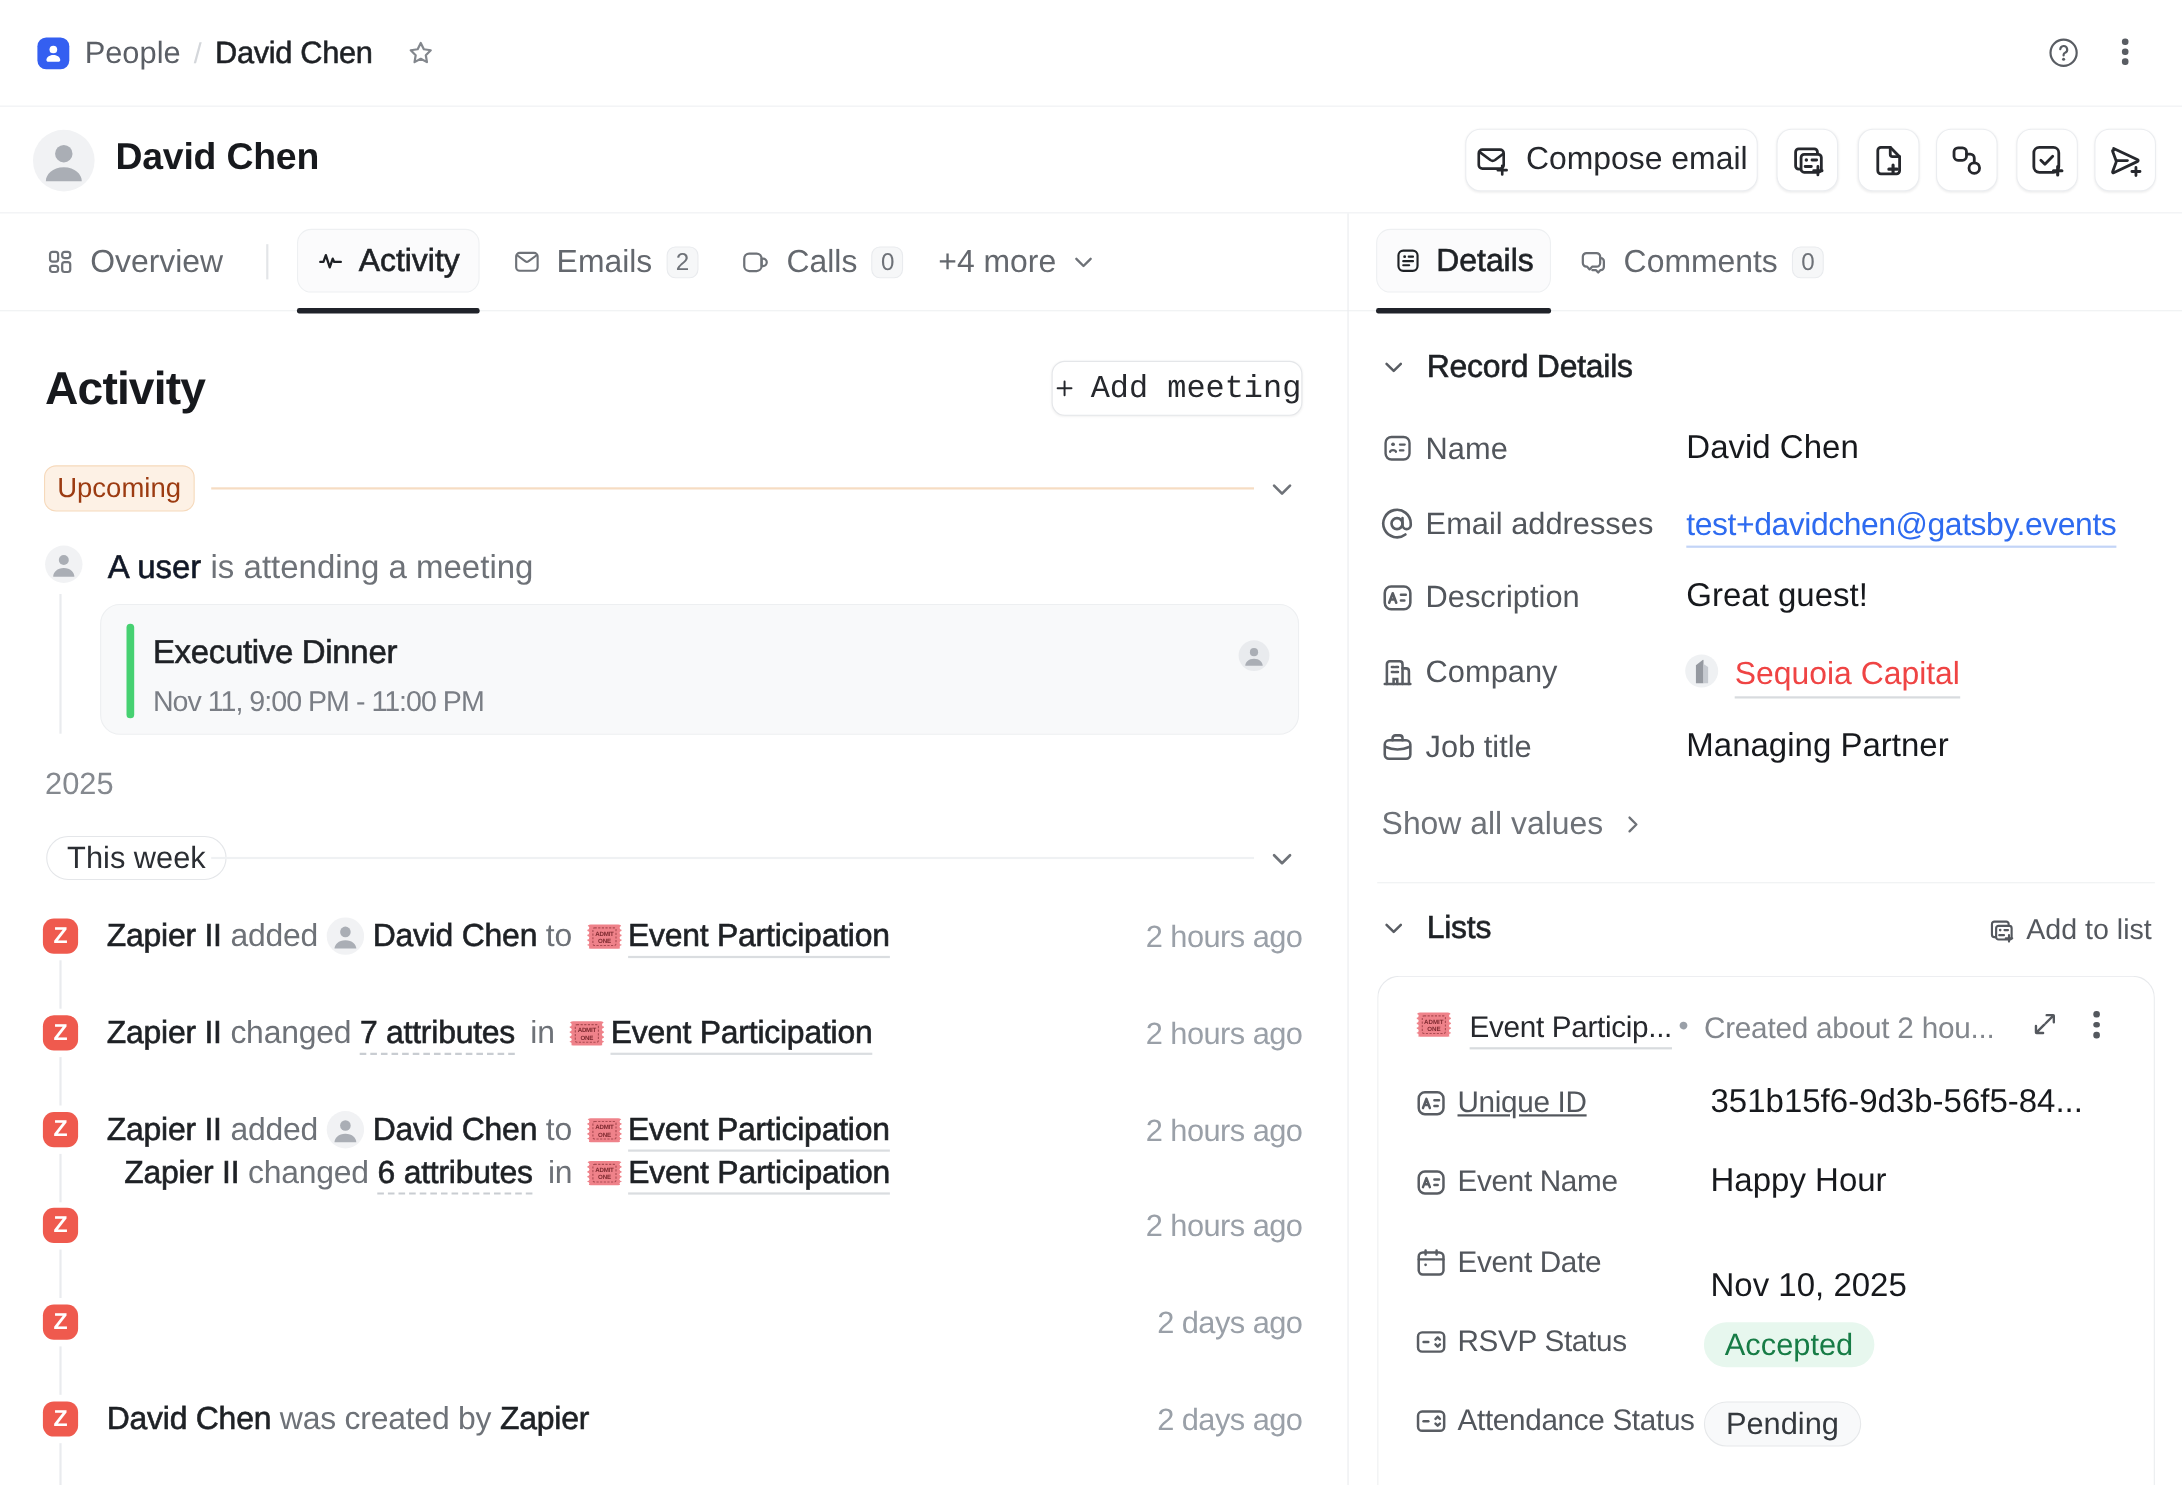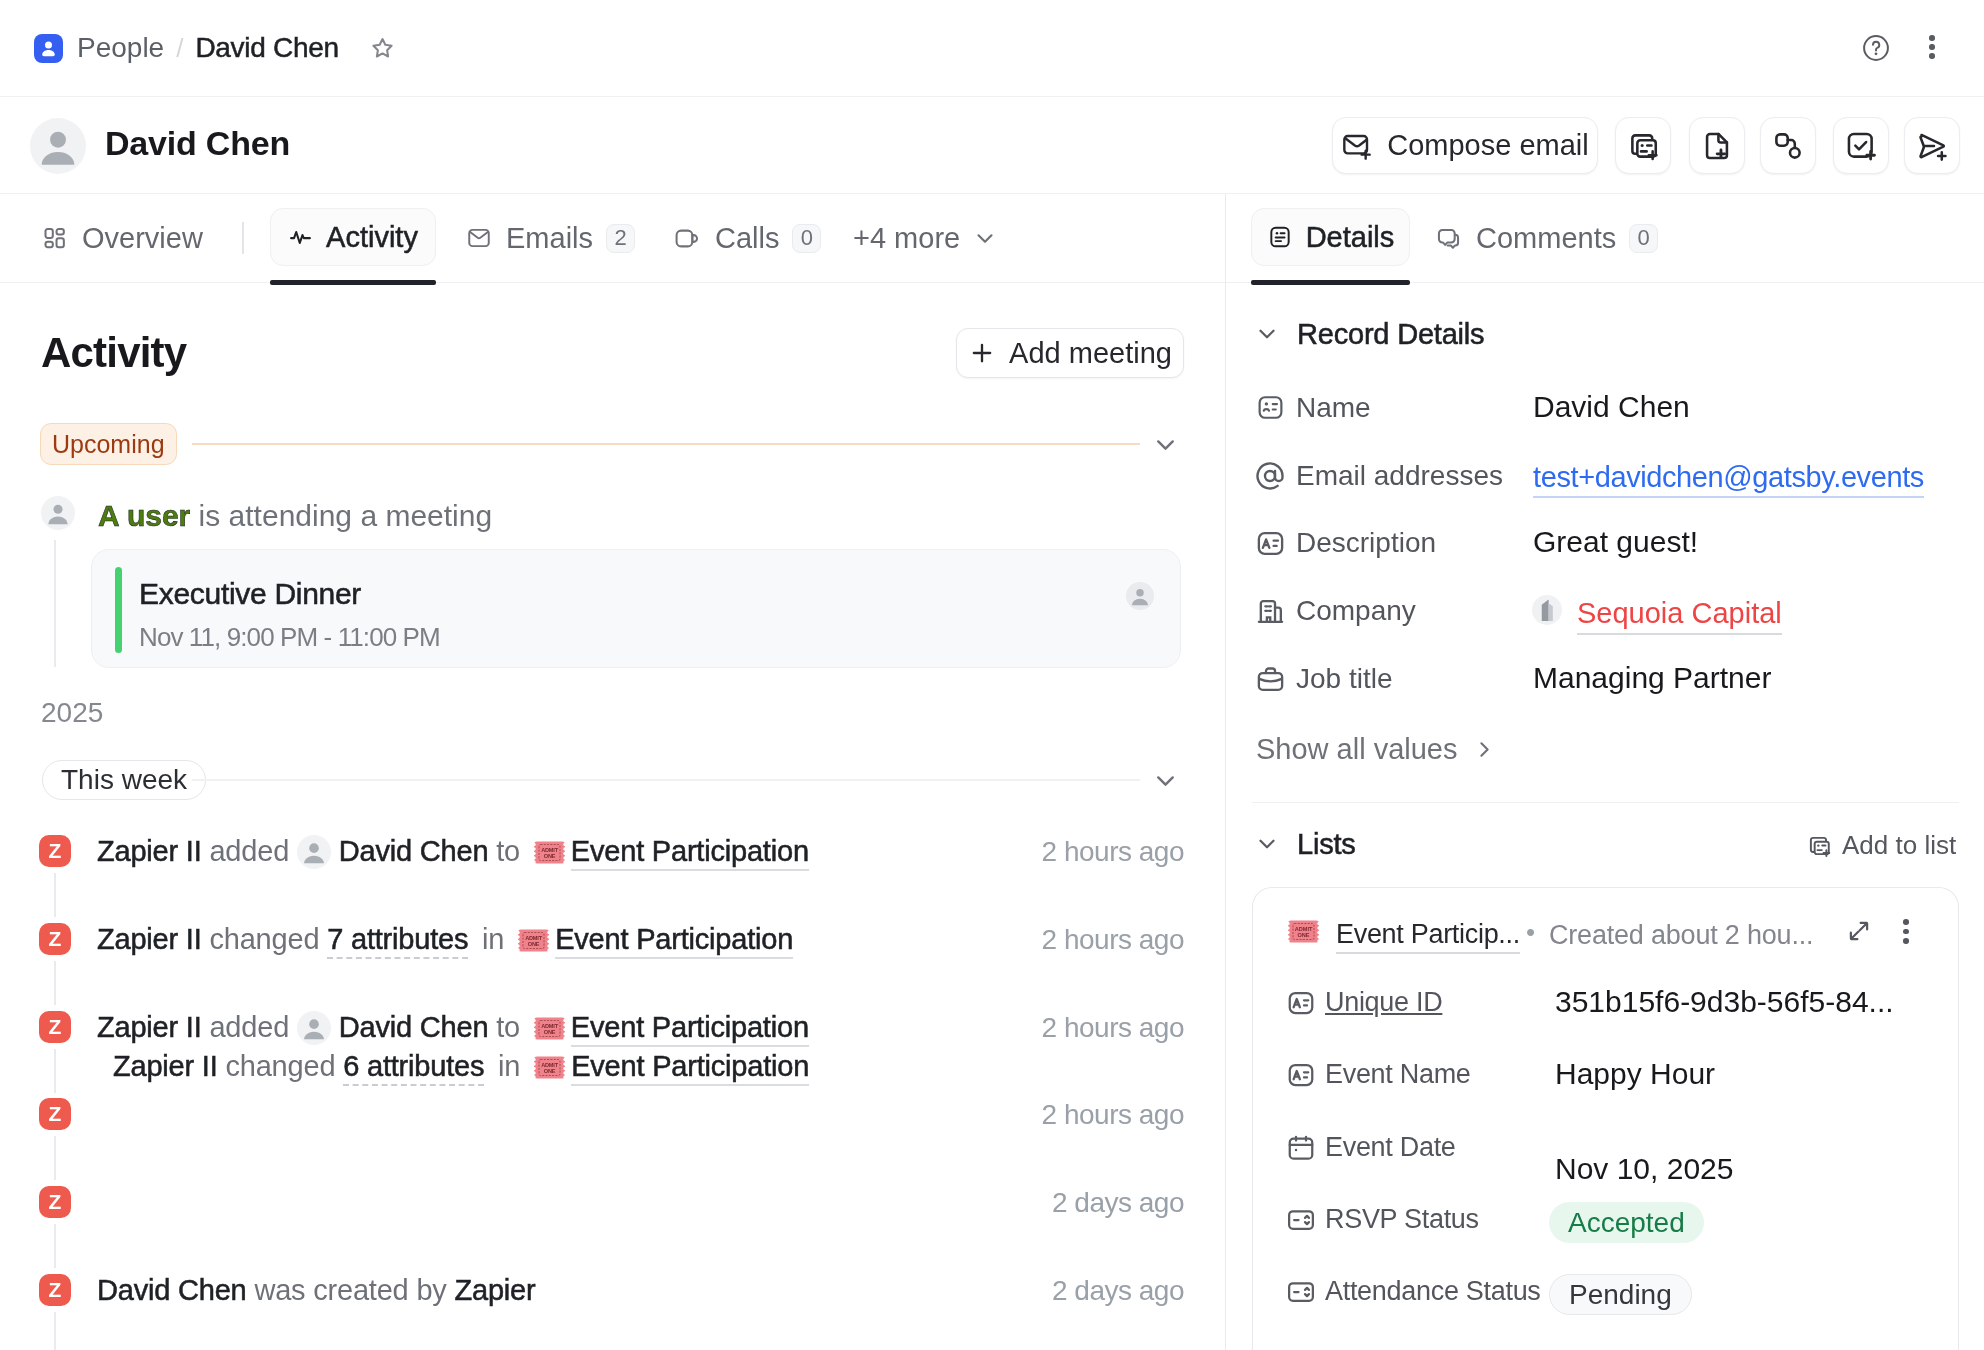--- a/index.html
+++ b/index.html
@@ -35,28 +35,28 @@
 .tab { display:flex; align-items:center; color:#64686e; font-size:29px; }
 .tab .lbl { margin-left:14px; }
 .badge { margin-left:13px; height:29px; min-width:29px; padding:0 6px; background:#f6f7f8; border:1px solid #e9ebee; border-radius:8px; font-size:22px; color:#6e7278; display:flex; align-items:center; justify-content:center; }
 .activepill { position:absolute; display:flex; align-items:center; justify-content:center; background:#fbfbfc; border:1px solid #eef0f2; border-radius:13px; height:58px; }
 .activepill .lbl { font-size:29px; font-weight:400; -webkit-text-stroke:0.55px #1e2125; color:#1e2125; margin-left:13px; }
 .underline-black { position:absolute; height:4px; background:#20232a; border-radius:2px; }
 
 
 h1.activity { position:absolute; left:41px; top:329px; font-size:42px; font-weight:700; color:#17191d; letter-spacing:-0.8px; }
 #addmeeting { position:absolute; left:956px; top:328px; width:228px; height:50px; border:1px solid #e4e6e9; border-radius:12px; background:#fff; box-shadow:0 1px 2px rgba(10,15,20,.05); display:flex; align-items:center; justify-content:center; white-space:nowrap; }
-#addmeeting span { font-size:29px; font-weight:500; color:#26282d; margin-left:13px; }
+#addmeeting span { font-size:29px; font-weight:500; color:#26282d; margin-left:13px;font-family:Liberation Mono, monospace; }
 #upc { position:absolute; left:40px; top:423px; height:42px; padding:0 11px; display:flex; align-items:center; background:#fdf1e5; border:1px solid #f6d9bb; border-radius:11px; color:#9c3b11; font-size:25px; font-weight:500; }
 .hline { position:absolute; height:2px; }
 .chev-end { position:absolute; }
 .trow-ava { position:absolute; width:34px; height:34px; border-radius:50%; background:#f1f2f4; overflow:hidden; }
 .smava { width:34px; height:34px; border-radius:50%; background:#f1f2f4; overflow:hidden; display:inline-block; vertical-align:-8px; }
 #meetline { position:absolute; left:98px; top:499px; font-size:30px; color:#6e7278; }
-#meetline b { font-weight:700; -webkit-text-stroke:0.55px #1e2125; color:#4d7c0f; }
+#meetline b { font-weight:400; -webkit-text-stroke:0.55px #1e2125; color:#0f172a; }
 #evcard { position:absolute; left:91px; top:549px; width:1090px; height:119px; background:#f8f9fa; border:1px solid #edeff1; border-radius:18px; }
 #evbar { position:absolute; left:23px; top:17px; width:7px; height:86px; border-radius:4px; background:#46d171; }
 #evcard .t { position:absolute; left:47px; top:27px; font-size:30px; letter-spacing:-0.3px; -webkit-text-stroke:0.55px #1e2125; color:#1e2125; }
 #evcard .d { position:absolute; left:47px; top:72px; font-size:26px; letter-spacing:-0.9px; color:#7a7e85; }
 #evcard .av { position:absolute; left:1034px; top:32px; width:28px; height:28px; border-radius:50%; background:#e9ebee; overflow:hidden; }
 #y2025 { position:absolute; left:41px; top:697px; font-size:28px; color:#85898f; }
 #thisweek { position:absolute; left:42px; top:760px; height:40px; padding:0 18px; display:flex; align-items:center; background:#fff; border:1px solid #e4e6e9; border-radius:20px; color:#2b2e33; font-size:28px; font-weight:500; }
 .vline { position:absolute; width:2px; background:#e9ebee; left:54px; }
 .zava { position:absolute; left:39px; width:32px; height:32px; border-radius:10px; background:#ef5a4e; color:#fff; font-size:21px; font-weight:700; display:flex; align-items:center; justify-content:center; }
 .trow { position:absolute; left:97px; font-size:29px; letter-spacing:-0.2px; color:#6e7278; white-space:nowrap; line-height:38px; }

